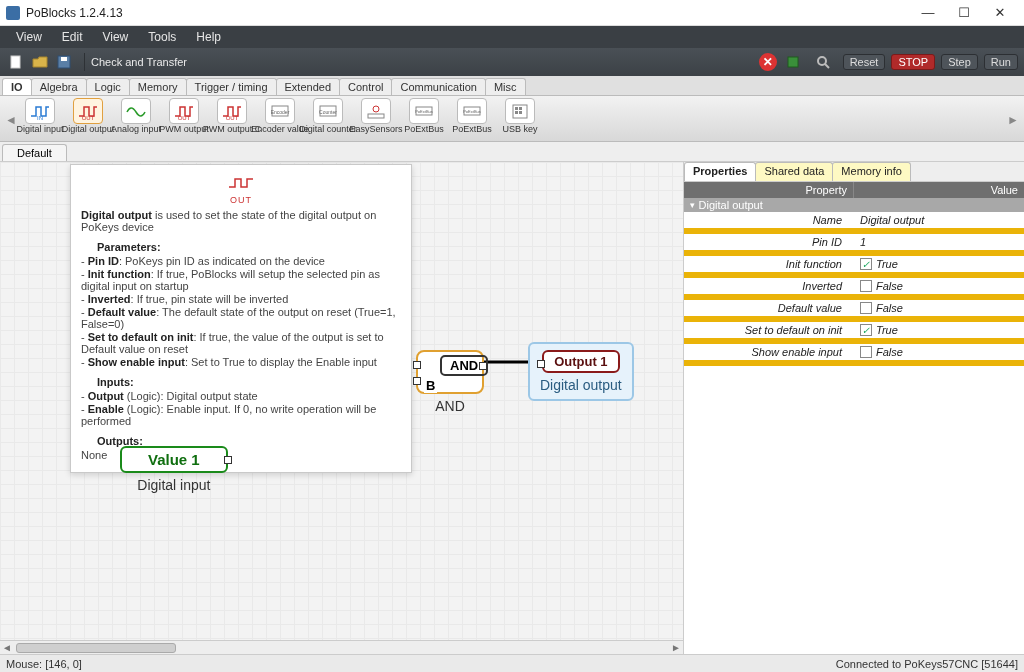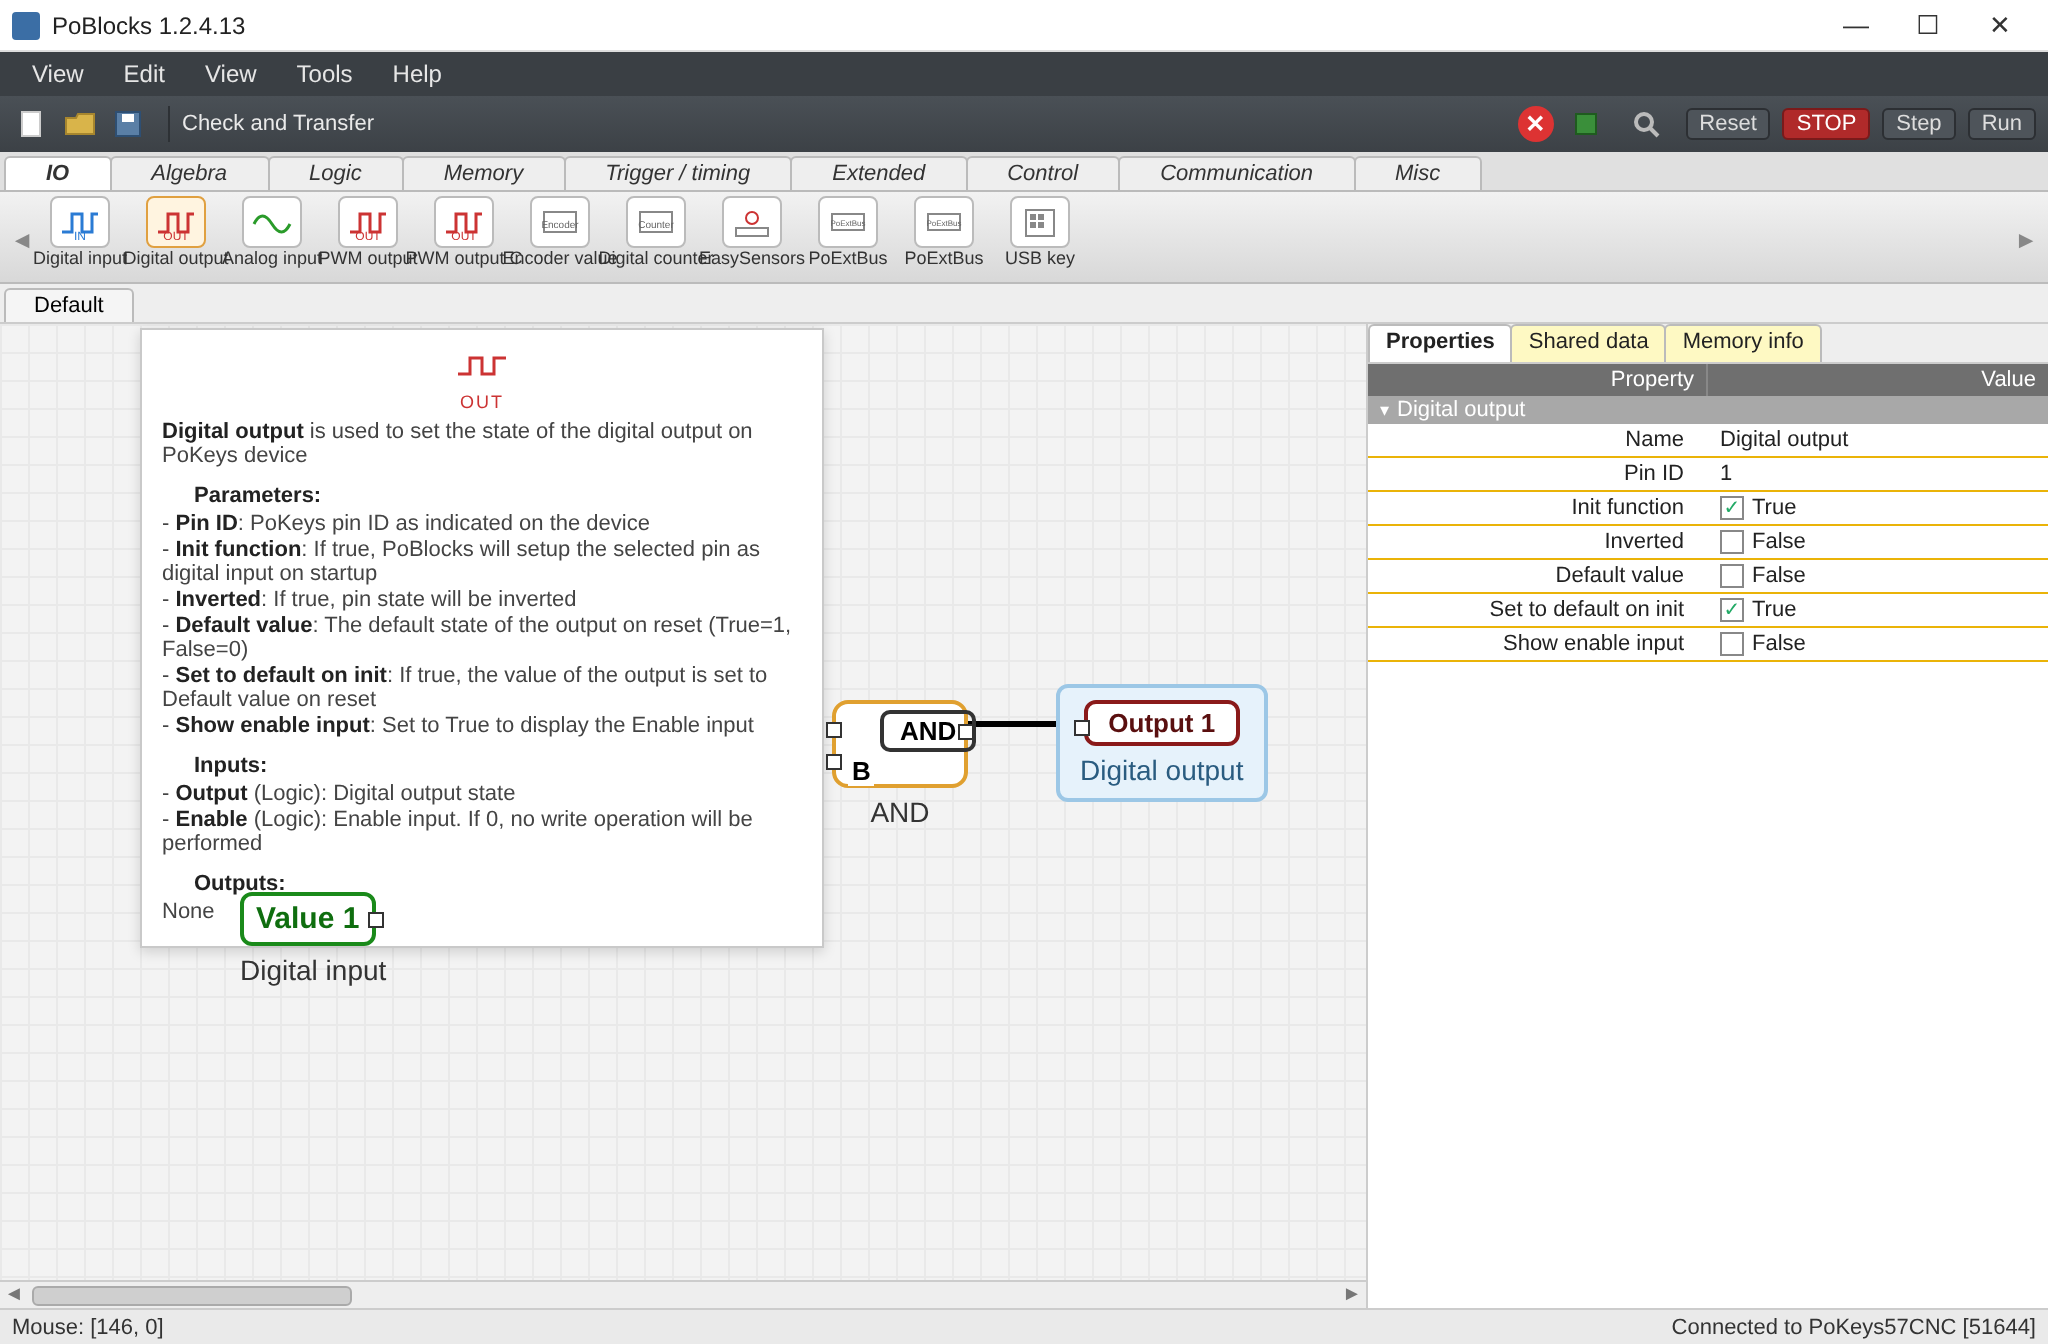--- a/index.html
+++ b/index.html
@@ -20,21 +20,21 @@
   .toolstrip .ic { width:20px; height:20px; display:flex; align-items:center; justify-content:center; margin-right:4px; }
   .toolstrip .ic svg { width:16px; height:16px; }
   .toolstrip .sep { width:1px; height:18px; background:#2d3135; margin:0 6px; }
   .toolstrip .right { margin-left:auto; display:flex; align-items:center; gap:6px; }
   .toolstrip .pill { background:#4e545a; border:1px solid #2c2f33; border-radius:3px; padding:1px 6px; font-size:11px; color:#ddd;}
   .toolstrip .pill.stop { background:#b02a2a; color:#fff; border-color:#7a1a1a;}
   .toolstrip .redcirc { width:18px;height:18px;border-radius:50%;background:#d33; display:flex;align-items:center;justify-content:center;color:#fff;font-size:12px;font-weight:bold;}
 
   
   .cattabs { height: 20px; background:#e0e0e0; display:flex; align-items:flex-end; font-size:11px; border-bottom:1px solid #bbb; padding-left:2px;}
-  .cattabs .ct { padding:2px 20px; border:1px solid #bbb; border-bottom:none; background:#eee; margin-right:-1px; border-radius:3px 3px 0 0; color:#333;font-style:italic;}
+  .cattabs .ct { padding:2px 8px; border:1px solid #bbb; border-bottom:none; background:#eee; margin-right:-1px; border-radius:3px 3px 0 0; color:#333;}
   .cattabs .ct.active { background:#fff; font-weight:600;}
 
   
   .palette { height: 46px; background: linear-gradient(#f2f2f2,#d8d8d8); border-bottom:1px solid #bbb; display:flex; align-items:flex-start; padding:2px 6px 0 6px; gap:0; font-size:10px; color:#333;}
   .pblock { width:48px; display:flex; flex-direction:column; align-items:center; }
   .pblock .pic { width:30px; height:26px; border:1px solid #bbb; border-radius:4px; background:#fff; display:flex; align-items:center; justify-content:center; margin-bottom:1px;}
   .pblock .pic svg { width:22px; height:18px; }
   .pblock .lbl { font-size:9px; text-align:center; line-height:1; white-space:nowrap;}
   .pblock.sel .pic { background:#fff4e0; border-color:#e0a040;}
   .palette .arrow { width:10px; display:flex; align-items:center; justify-content:center; color:#888; font-size:12px; align-self:center;}
@@ -60,21 +60,21 @@
   .helpcard .hicon { text-align:center; margin-bottom:4px;}
   .helpcard .hicon svg { width:28px; height:20px;}
   .helpcard .hicon .cap { font-size:9px; color:#c33; letter-spacing:1px;}
   .helpcard .lead b { color:#222;}
   .helpcard h5 { font-size:11px; font-weight:bold; margin-top:8px; margin-bottom:2px; color:#222;padding-left:16px;}
   .helpcard .row { margin:0 0 1px 0;}
   .helpcard .row .k { color:#222;}
 
   
   .node { position:absolute; font-size:13px; }
-  .node .box { border-radius:6px; padding:3px 6px; font-size:15px; display:inline-block; background:#fff; position:relative;}
+  .node .box { border-radius:6px; padding:3px 26px; font-size:15px; display:inline-block; background:#fff; position:relative;}
   .node .port { position:absolute; width:8px; height:8px; background:#fff; border:1.5px solid #333;}
   .node .cap { text-align:center; font-size:14px; color:#333; margin-top:4px;}
   .node.value .box { border:2.5px solid #1a8a1a; color:#0f6e0f; font-weight:600;}
   .node.and { }
   .node.and .outer { border:2.5px solid #e0a030; border-radius:8px; padding:3px 3px 3px 8px; background:#fff; position:relative;}
   .node.and .inner { border:2px solid #333; border-radius:5px; padding:1px 8px; font-weight:600; display:inline-block; margin-left:14px;}
   .node.and .blabel { position:absolute; left:6px; bottom:-1px; font-size:13px; font-weight:600; background:#fff; padding:0 2px;}
   .node.and .pA { position:absolute; left:-5px; top:9px; width:8px;height:8px; border:1.5px solid #333; background:#fff;}
   .node.and .pB { position:absolute; left:-5px; bottom:7px; width:8px;height:8px; border:1.5px solid #333; background:#fff;}
   .node.and .pO { position:absolute; right:-5px; top:10px; width:8px;height:8px; border:1.5px solid #333; background:#fff;}
@@ -91,21 +91,21 @@
   .proppanel { width:340px; background:#fff; display:flex; flex-direction:column; font-size:11px; color:#222;text-align:right;}
   .proppanel .ptabs { height:20px; background:#eee; display:flex; border-bottom:1px solid #ccc;}
   .proppanel .ptabs .pt { padding:2px 8px; border:1px solid #bbb; border-bottom:none; background:#fef9c3; margin-right:-1px; border-radius:3px 3px 0 0;}
   .proppanel .ptabs .pt.active { background:#fff; font-weight:600;}
   .proppanel .phead { display:flex; background:#6f6f6f; color:#fff; font-size:11px;}
   .proppanel .phead div { padding:2px 6px; }
   .proppanel .phead .c1 { width:170px; border-right:1px solid #888;}
   .proppanel .phead .c2 { flex:1;}
   .proppanel .group { background:#a8a8a8; color:#fff; padding:1px 6px; font-size:11px; display:flex; align-items:center;}
   .proppanel .group .chev { font-size:9px; margin-right:4px;}
-  .proppanel .prow { display:flex; border-bottom:1px solid #eab308;}
+  .proppanel .prow { display:flex; border-bottom:6px solid #eab308;font-style:italic;}
   .proppanel .prow .c1 { width:170px; padding:2px 12px;}
   .proppanel .prow .c2 { flex:1; padding:2px 6px; display:flex; align-items:center; gap:4px;}
   .proppanel .chk { width:12px; height:12px; border:1px solid #888; display:inline-flex; align-items:center; justify-content:center; font-size:10px; color:#2a6; background:#fff;}
 
   
   .statusbar { height:18px; background:#eaeaea; border-top:1px solid #ccc; display:flex; align-items:center; font-size:11px; color:#333; padding:0 6px;}
   .statusbar .sp { flex:1;}
 </style>
 </head>
 <body>

